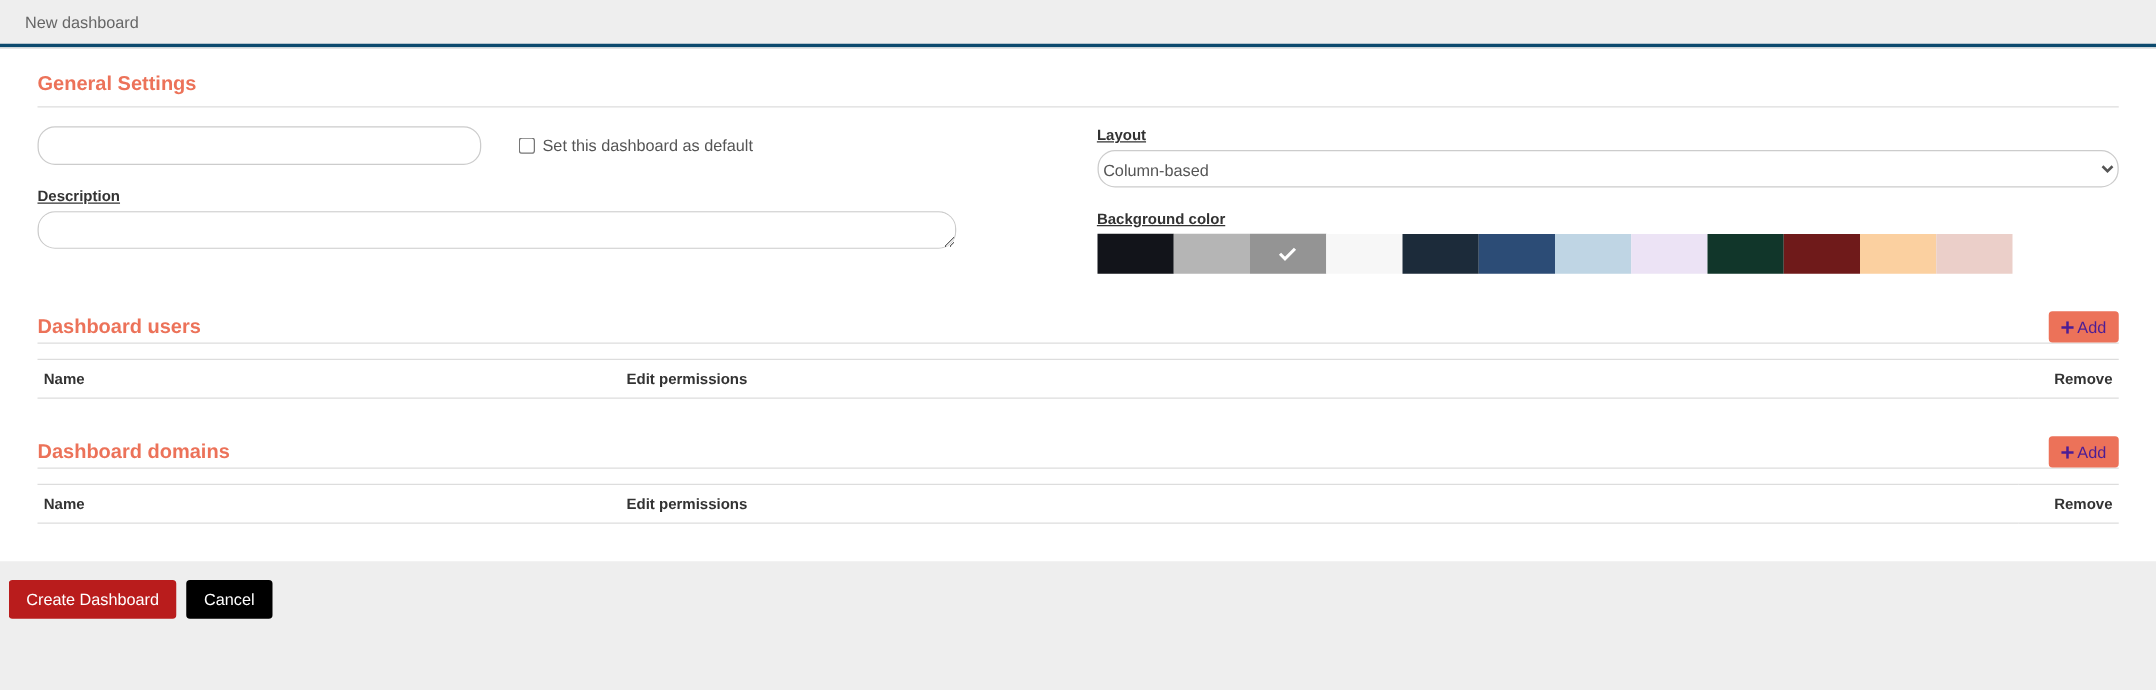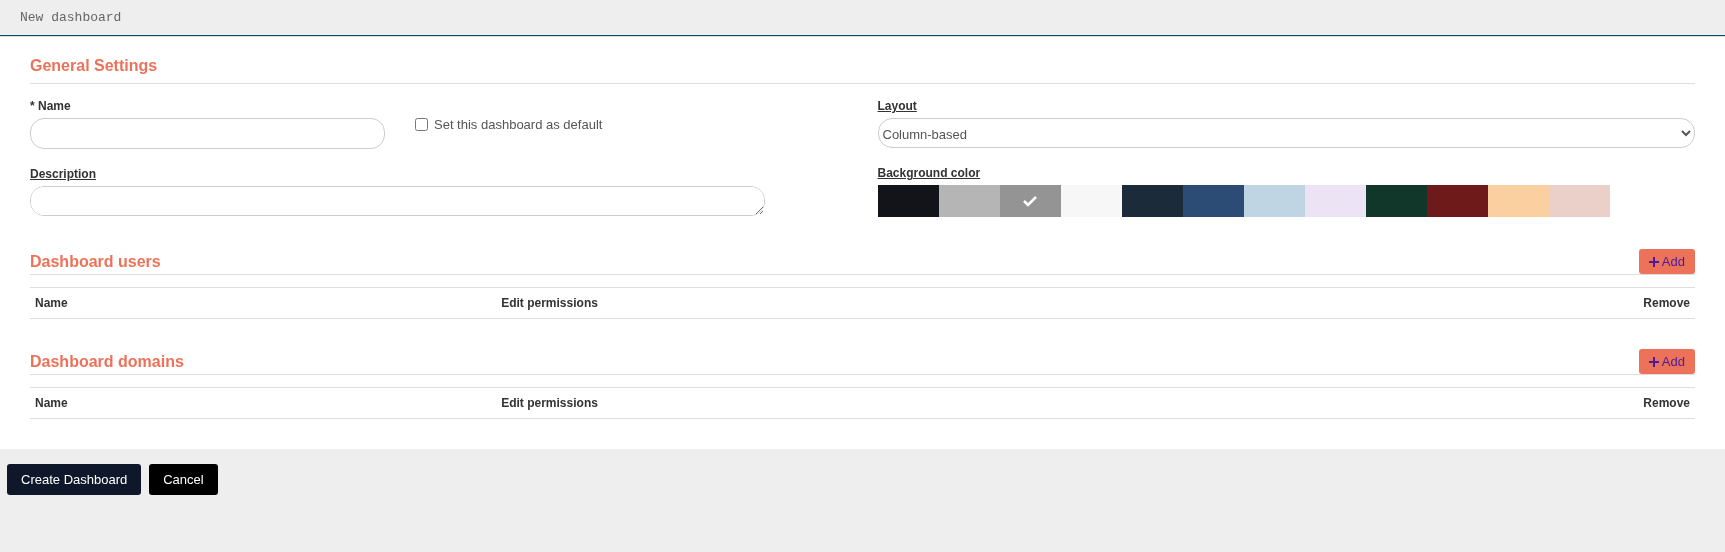--- a/index.html
+++ b/index.html
@@ -1,17 +1,17 @@
 <!DOCTYPE html>
 <html><head>
   <meta charset="utf-8">
   <style>
     * { box-sizing: border-box; margin: 0; padding: 0; }
     body { font-family: Arial, Helvetica, sans-serif; font-size: 13px; background: #eeeeee; color: #333; }
-    .header { padding: 10px 20px; color: #666; font-size: 13px; border-bottom: 1px solid #0c4a6e; font-family: Liberation Mono, monospace; }
+    .header { padding: 10px 20px; color: #666; font-size: 13px; border-bottom: 3px solid #0c4a6e; }
     .main { background: #fff; margin: 0; border-top: 1px solid #ddd; padding: 20px 30px 30px 30px; }
     .section-title { color: #ec7259; font-size: 16px; font-weight: bold; margin-bottom: 8px; }
     .section-hr { border: none; border-top: 1px solid #ddd; margin-bottom: 15px; }
     .row { display: flex; gap: 30px; }
     .col-left { flex: 1; }
     .col-right { flex: 1; text-decoration: underline; }
     .field-label { font-weight: bold; font-size: 12px; margin-bottom: 5px; display: block; }
     .name-row { display: flex; align-items: center; gap: 30px; }
     .name-input-wrap { width: 355px; }
     input[type="text"], textarea, select {
@@ -31,21 +31,21 @@
     .section-header { display: flex; justify-content: space-between; align-items: center; margin-top: 30px; gap: 24px; }
     .section-header .section-title { margin-bottom: 0; }
     .btn-add { background: #ec7259; color: #4c1d95; border: none; padding: 5px 10px; border-radius: 3px; cursor: pointer; font-size: 13px; display: flex; align-items: center; gap: 3px; }
     .btn-add svg { width: 10px; height: 10px; }
     
     table { width: 100%; border-collapse: collapse; margin-top: 12px; }
     th { text-align: left; font-size: 12px; font-weight: bold; padding: 8px 5px; border-top: 1px solid #ddd; border-bottom: 1px solid #ddd; }
     th.remove-col { text-align: right; }
     
     .footer { padding: 15px 7px; display: flex; gap: 8px; }
-    .btn-primary { background: #0f172a; color: #fff; border: none; padding: 8px 14px; border-radius: 3px; cursor: pointer; font-size: 13px; }
+    .btn-primary { background: #b91c1c; color: #fff; border: none; padding: 8px 14px; border-radius: 3px; cursor: pointer; font-size: 13px; }
     .btn-secondary { background: #000000; color: #fff; border: none; padding: 8px 14px; border-radius: 3px; cursor: pointer; font-size: 13px; }
     
     .layout-field { margin-bottom: 18px; }
     .desc-textarea-wrap { width: 100%; max-width: 735px; }
   </style>
 </head>
 <body>
 
 <div class="header">
   <span>New dashboard</span>
@@ -54,21 +54,20 @@
 <div class="main">
 
   <div>
     <div class="section-title">General Settings</div>
     <hr class="section-hr">
 
     <div class="row">
       <div class="col-left">
         <div class="name-row">
           <div class="name-input-wrap">
-            <label class="field-label">* Name</label>
             <input type="text" value="" style="">
           </div>
           <label class="checkbox-wrap">
             <input type="checkbox" style="">
             <span>Set this dashboard as default</span>
           </label>
         </div>
         <div class="desc-field">
           <label class="field-label">Description</label>
           <div class="desc-textarea-wrap">

